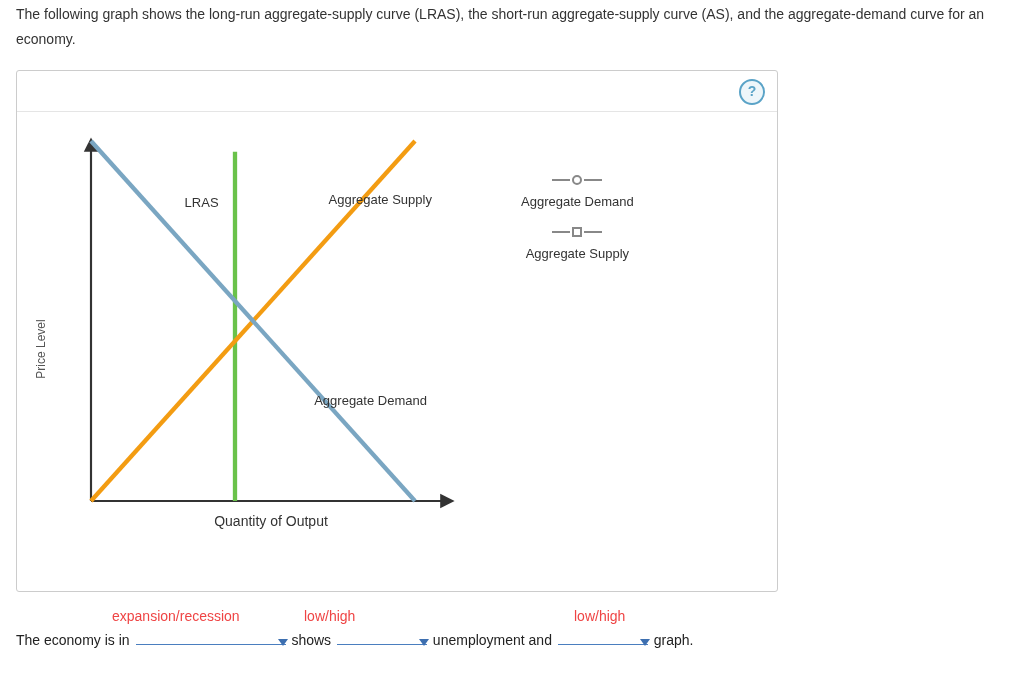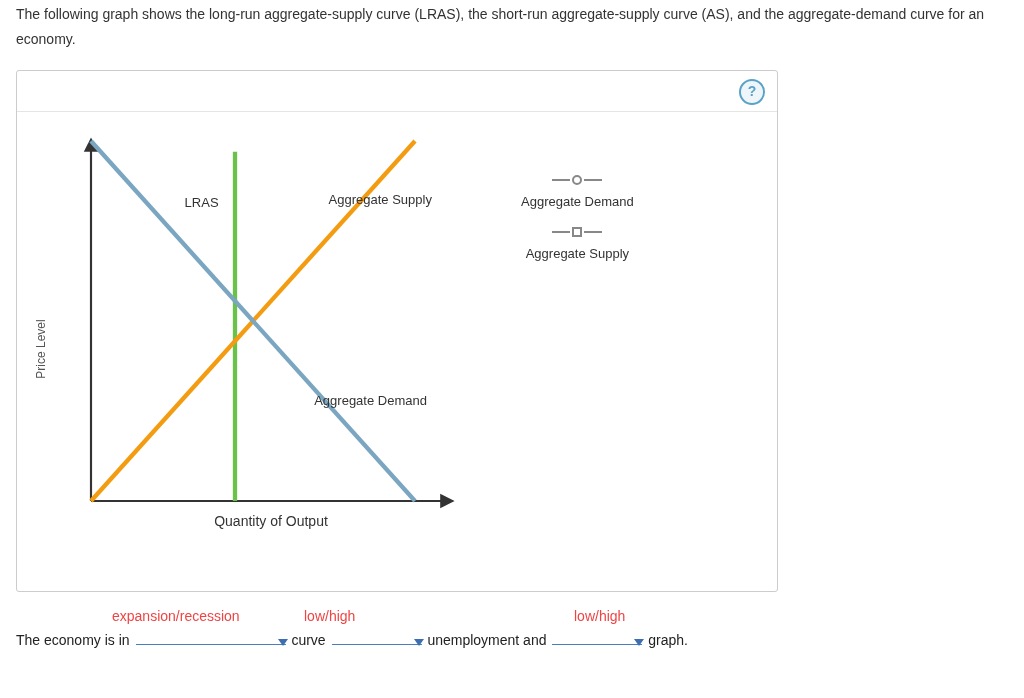--- a/index.html
+++ b/index.html
@@ -81,19 +81,19 @@
     </div>
   </div>
 
   <div class="fill-row" style="position:relative;padding-top:20px;">
     <span class="hint" style="left:96px;">expansion/recession</span>
     <span class="hint" style="left:288px;">low/high</span>
     <span class="hint" style="left:558px;">low/high</span>
 
     <span>The economy is in </span>
     <span class="blank" style="min-width:150px;"><span class="tri"></span></span>
-    <span> curve </span>
+    <span> shows </span>
     <span class="blank" style="min-width:90px;"><span class="tri"></span></span>
     <span> unemployment and </span>
     <span class="blank" style="min-width:90px;"><span class="tri"></span></span>
     <span> graph.</span>
   </div>
 </div>
 
 </body></html>

